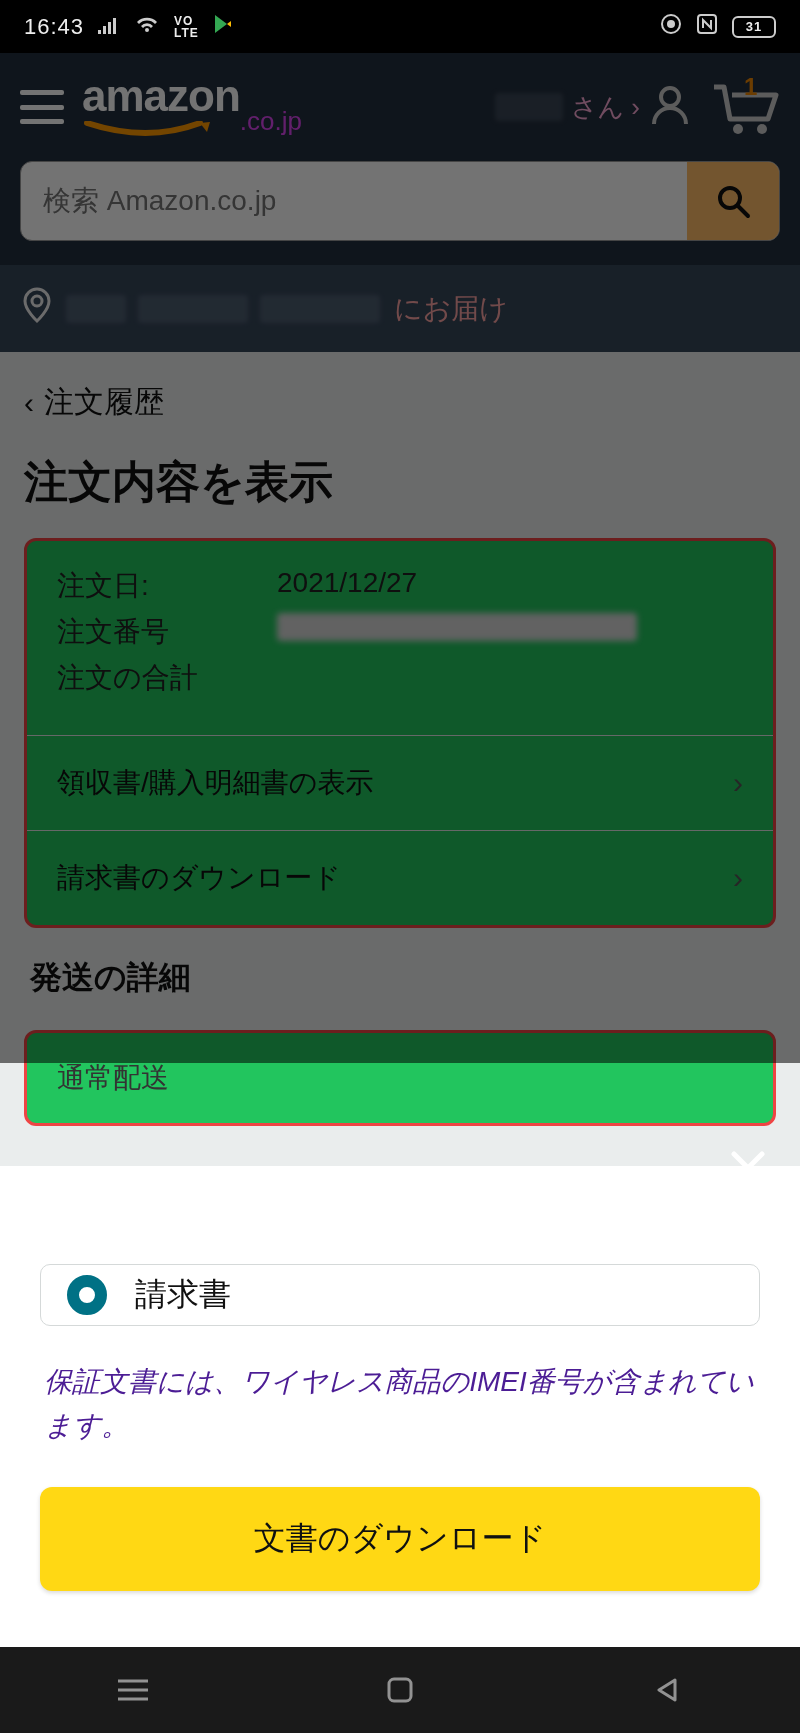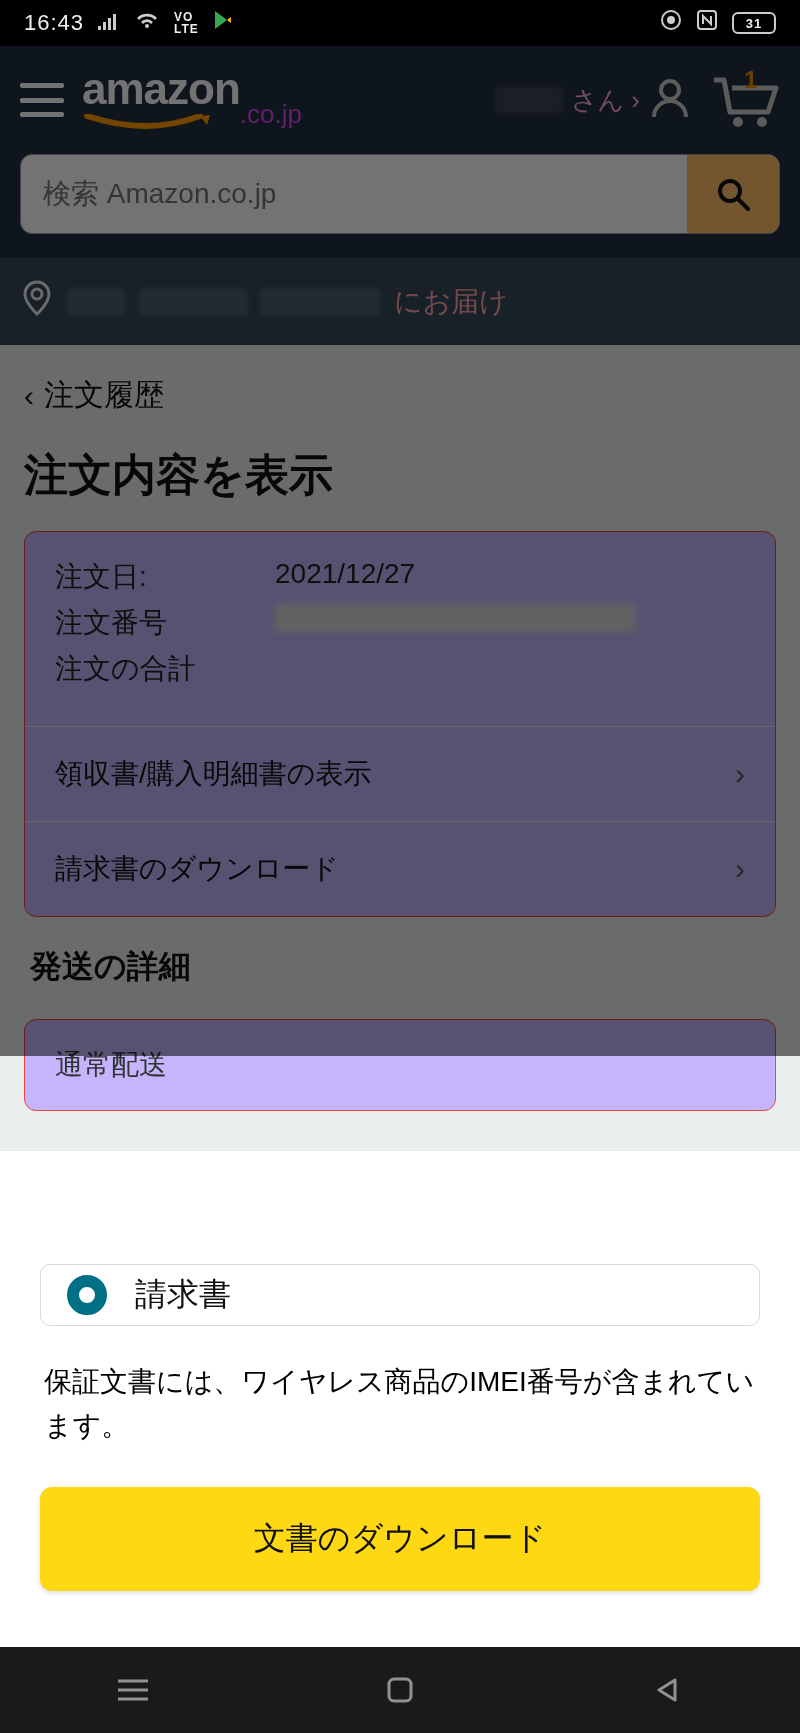--- a/index.html
+++ b/index.html
@@ -1,20 +1,20 @@
 <!DOCTYPE html>
 <html><head>
 <meta charset="utf-8">
 <style>
   * { box-sizing: border-box; margin: 0; padding: 0; }
   html, body { width: 800px; height: 1733px; font-family: "Hiragino Sans", "Meiryo", sans-serif; background:#000; overflow:hidden; }
   .screen { position:relative; width:800px; height:1733px; background:#fff; }
 
   
-  .statusbar { height:46px; background:#000; color:#eee; display:flex; align-items:center; justify-content:space-between; padding:0 24px; font-size:22px; letter-spacing:1px; }
+  .statusbar { height:53px; background:#000; color:#eee; display:flex; align-items:center; justify-content:space-between; padding:0 24px; font-size:22px; letter-spacing:1px; }
   .statusbar .left, .statusbar .right { display:flex; align-items:center; gap:14px; }
   .statusbar .volte { font-size:12px; line-height:12px; font-weight:700; }
   .statusbar .battery { display:flex; align-items:center; gap:4px; }
   .statusbar .batt-box { display:inline-flex; align-items:center; justify-content:center; width:44px; height:22px; border:2px solid #ccc; border-radius:6px; font-size:13px; font-weight:700; }
 
   
   .app-dimmed { position:relative; background:#eaeded; }
   .dimmer { position:absolute; inset:0; background:rgba(0,0,0,0.55); z-index:5; pointer-events:none; }
 
   .header { background:#232f3e; color:#fff; padding:18px 20px 18px 20px; display:flex; align-items:center; gap:18px; }
@@ -37,40 +37,40 @@
   .searchbar .sbtn { width:92px; background:#febd69; display:flex; align-items:center; justify-content:center; }
 
   .deliver-to { background:#37475a; color:#fca5a5; padding:22px 22px; display:flex; align-items:center; gap:14px; font-size:28px; }
   .deliver-to .addr-blur { display:flex; gap:12px; }
   .deliver-to .addr-blur span { display:inline-block; height:28px; background:#4d5d70; border-radius:4px; filter:blur(2px); }
 
   .content { background:#eaeded; padding:24px 24px 40px 24px; }
   .back-link { display:flex; align-items:center; gap:10px; font-size:30px; color:#111; padding:6px 0 30px 0; }
   .page-title { font-size:44px; font-weight:700; color:#111; margin-bottom:26px; }
 
-  .order-card, .ship-card { background:#c4b5fd; border:1px solid #ef4444; border-radius:12px; }
+  .order-card, .ship-card { background:#22c55e; border:3px solid #ef4444; border-radius:12px; }
   .order-summary { padding:26px 30px 30px 30px; font-size:28px; color:#222; }
   .order-summary .row { display:flex; margin-bottom:8px; }
   .order-summary .label { width:220px; }
   .order-summary .blur-val { width:360px; height:28px; background:#d9d9d9; border-radius:4px; filter:blur(3px); }
   .card-link { display:flex; align-items:center; justify-content:space-between; padding:28px 30px; border-top:1px solid #e3e6e6; font-size:28px; color:#111; }
   .chev { font-size:30px; color:#555; }
 
   .section-title { font-size:32px; font-weight:700; color:#111; margin:28px 0 30px 6px; }
   .ship-card { padding:26px 30px; font-size:28px; color:#333; }
 
   
   .sheet-close { position:absolute; right:28px; top:-72px; z-index:30; width:48px; height:48px; display:flex; align-items:center; justify-content:center; }
   .sheet-close svg { width:40px; height:40px; }
 
   
   .sheet { position:absolute; left:0; right:0; bottom:86px; background:#fff; border-radius:2px 2px 0 0; z-index:20; padding:48px 40px 56px 40px; }
   .option { border:1px solid #d5d9d9; border-radius:10px; padding:8px 26px; display:flex; align-items:center; gap:28px; font-size:32px; color:#111; }
   .radio-on { width:40px; height:40px; border-radius:50%; background:#fff; border:12px solid #007185; }
-  .note { font-size:28px; color:#000000; line-height:1.55; margin:34px 4px 40px 4px; }
+  .note { font-size:28px; color:#4c1d95; line-height:1.55; margin:34px 4px 40px 4px;font-style:italic; }
   .download-btn { width:100%; background:#ffd814; color:#0f1111; border:none; border-radius:12px; padding:30px 0; font-size:32px; font-weight:500; box-shadow:0 2px 4px rgba(0,0,0,0.15); }
 
   
   .navbar { position:absolute; left:0; right:0; bottom:0; height:86px; background:#1a1a1a; display:flex; align-items:center; justify-content:space-around; }
   .navbar .nbtn { width:44px; height:44px; display:flex; align-items:center; justify-content:center; opacity:0.75; }
 </style>
 </head>
 <body>
 
 <div class="screen">

